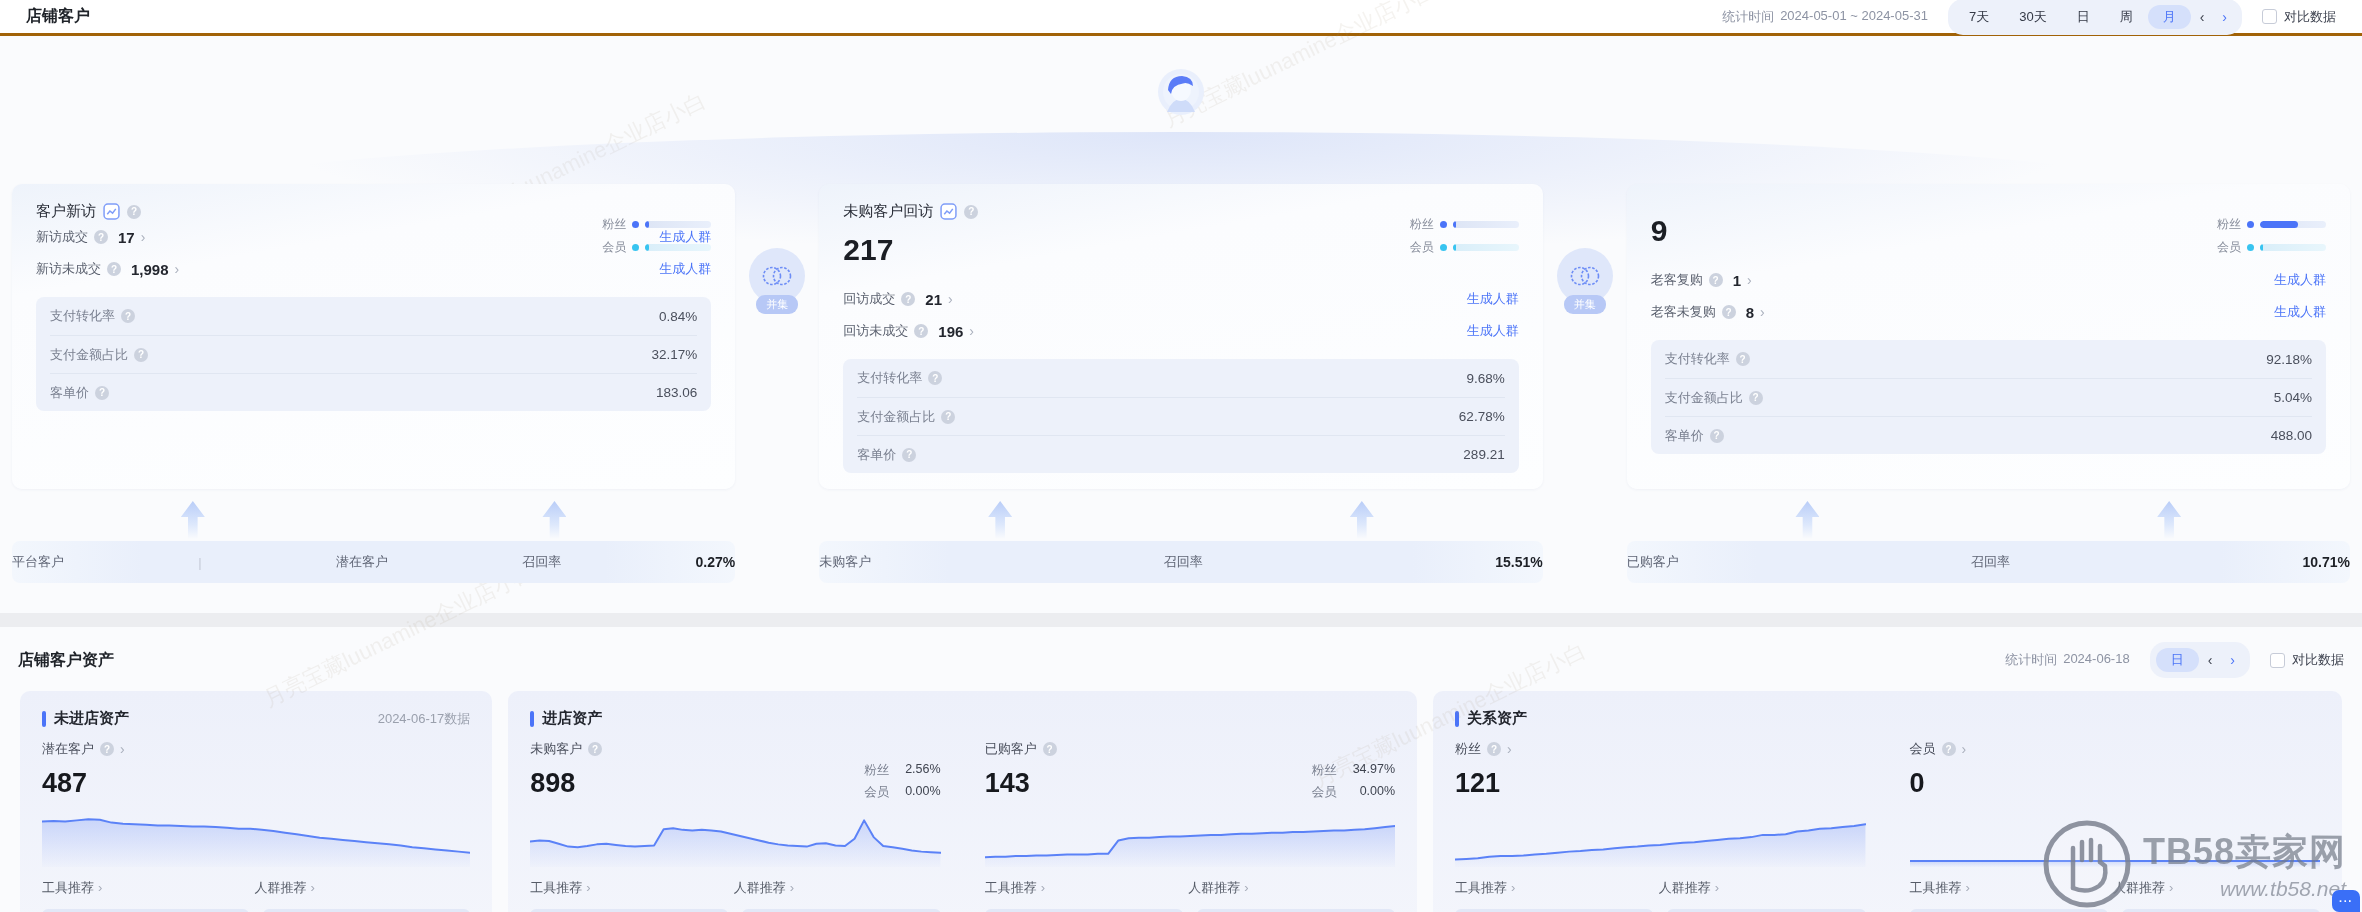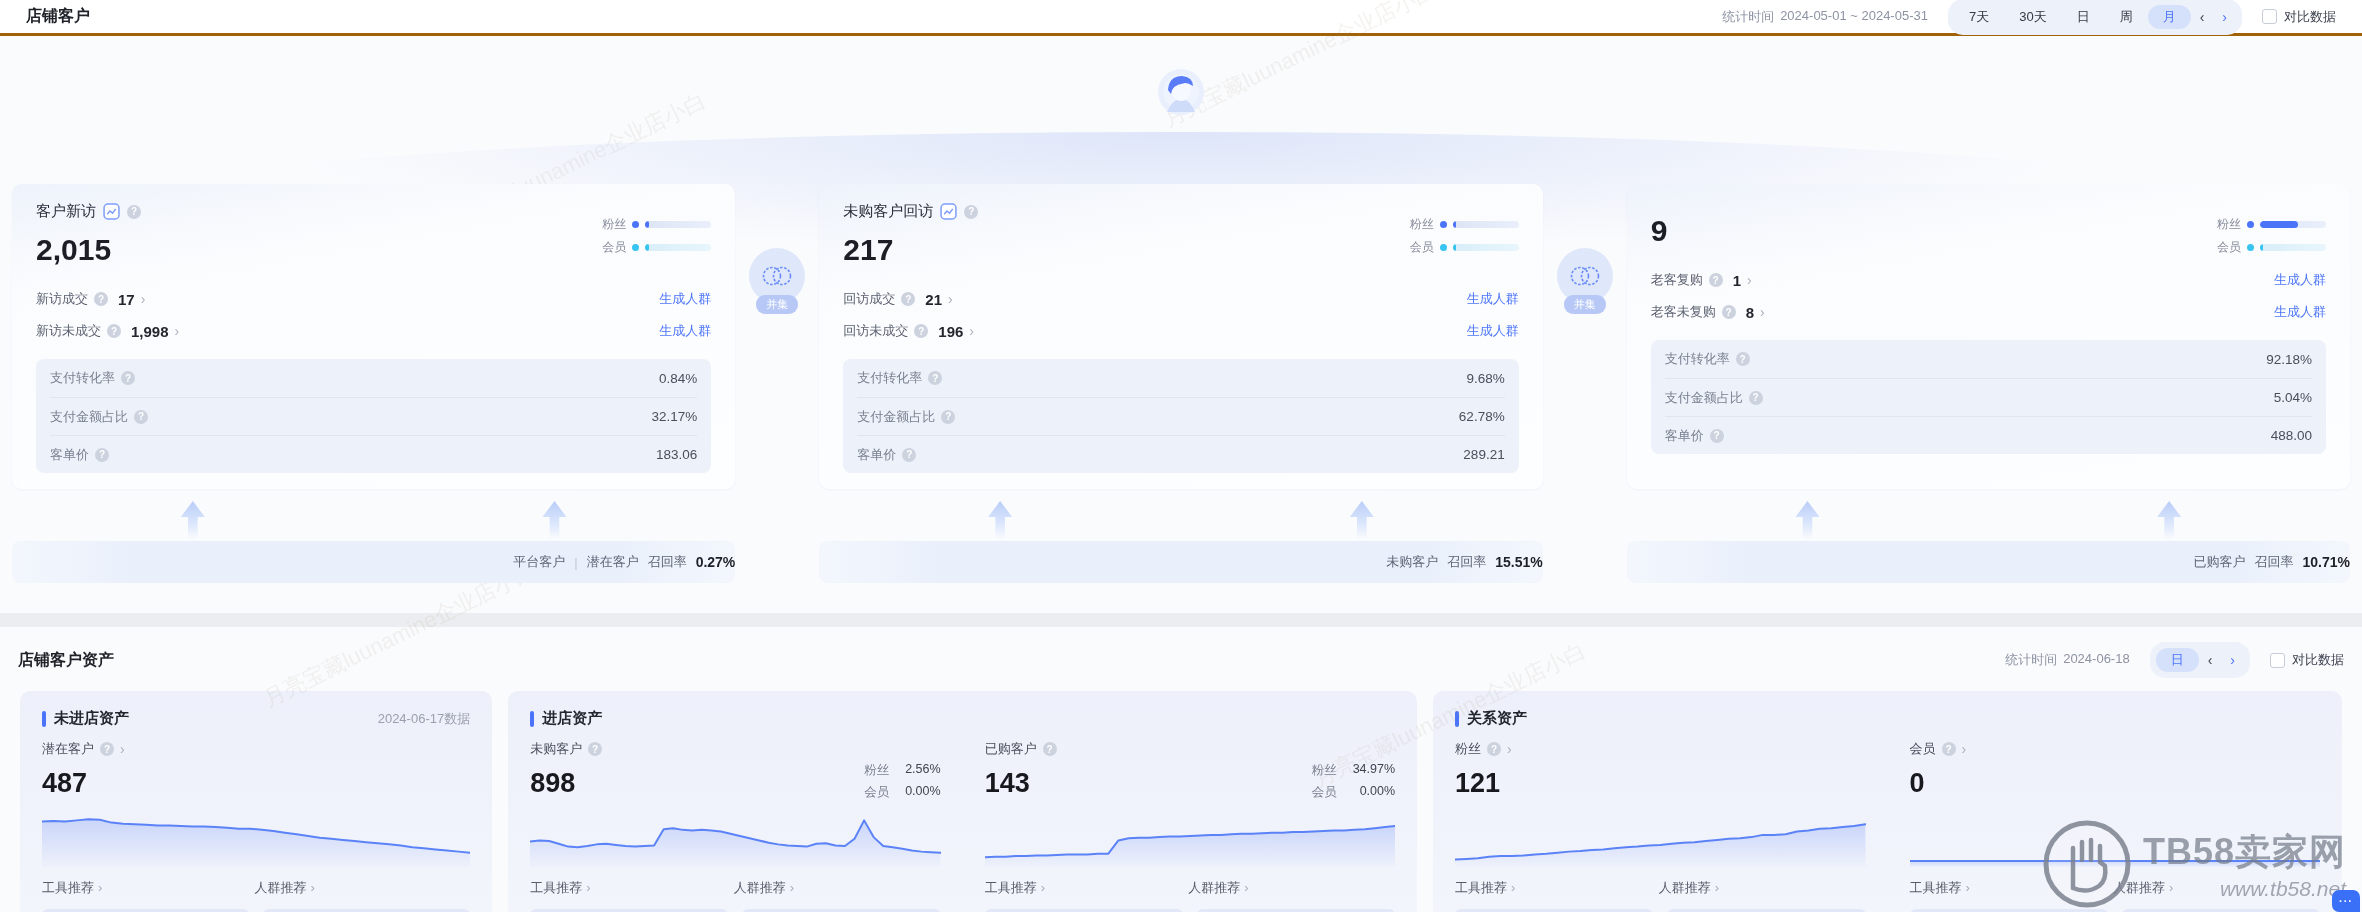--- a/index.html
+++ b/index.html
@@ -78,21 +78,21 @@
   .recall-row { display:flex; padding:0 12px; margin-top:10px; }
   .recall-cell { flex:1; position:relative; padding-top:42px; }
   .recall-spacer { width:84px; flex:none; }
   .up-arrow { position:absolute; top:2px; width:24px; height:38px;
     clip-path:polygon(50% 0,100% 42%,70% 42%,70% 100%,30% 100%,30% 42%,0 42%);
     background:linear-gradient(180deg,#b9cdf8 0%,#dde8fc 62%,rgba(223,233,252,0) 100%); }
   .up-arrow.a1 { left:calc(25% - 12px); }
   .up-arrow.a2 { left:calc(75% - 12px); }
   .recall-bar { height:42px; border-radius:8px;
     background:linear-gradient(90deg,#f3f7fd 0%,#e9effb 18%,#e9effb 82%,#f3f7fd 100%);
-    display:flex; align-items:center; justify-content:flex-end; gap:9px; font-size:13px; color:#5f6575; }
+    display:flex; align-items:center; justify-content:space-between; gap:9px; font-size:13px; color:#5f6575; }
   .recall-bar .divider::after { content:"|"; color:#c4cad6; }
   .recall-bar b { color:#1d2026; font-size:14px; }
   
   .band { height:14px; background:#ecedf0; margin-top:30px; }
   .sec2-head { display:flex; align-items:center; padding:15px 18px 13px; }
   .sec2-title { font-size:16px; font-weight:bold; color:#1f2329; }
   
   .assets-row { display:flex; gap:16px; padding:0 20px; align-items:stretch; }
   .acard { border-radius:10px; padding:18px 22px; background:linear-gradient(180deg,#edf0fa 0%,#f4f6fc 100%); }
   .acard.w1 { flex:1; }
@@ -193,21 +193,20 @@
             </span>
           </div>
         <div class="legend-row">
             <span>会员</span>
             <span class="dot members"></span>
             <span class="lbar members">
               <i style="width: 5%;"></i>
             </span>
           </div>
       </div>
-      <div class="kcard-value">2,015</div>
       <div class="sub-row">
         <span>新访成交</span>
           <span class="qicon"></span>
         <span class="val">17</span>
           <span class="chev"></span>
         <a class="blue-link glink">生成人群</a>
       </div>
       <div class="sub-row">
         <span>新访未成交</span>
           <span class="qicon"></span>

